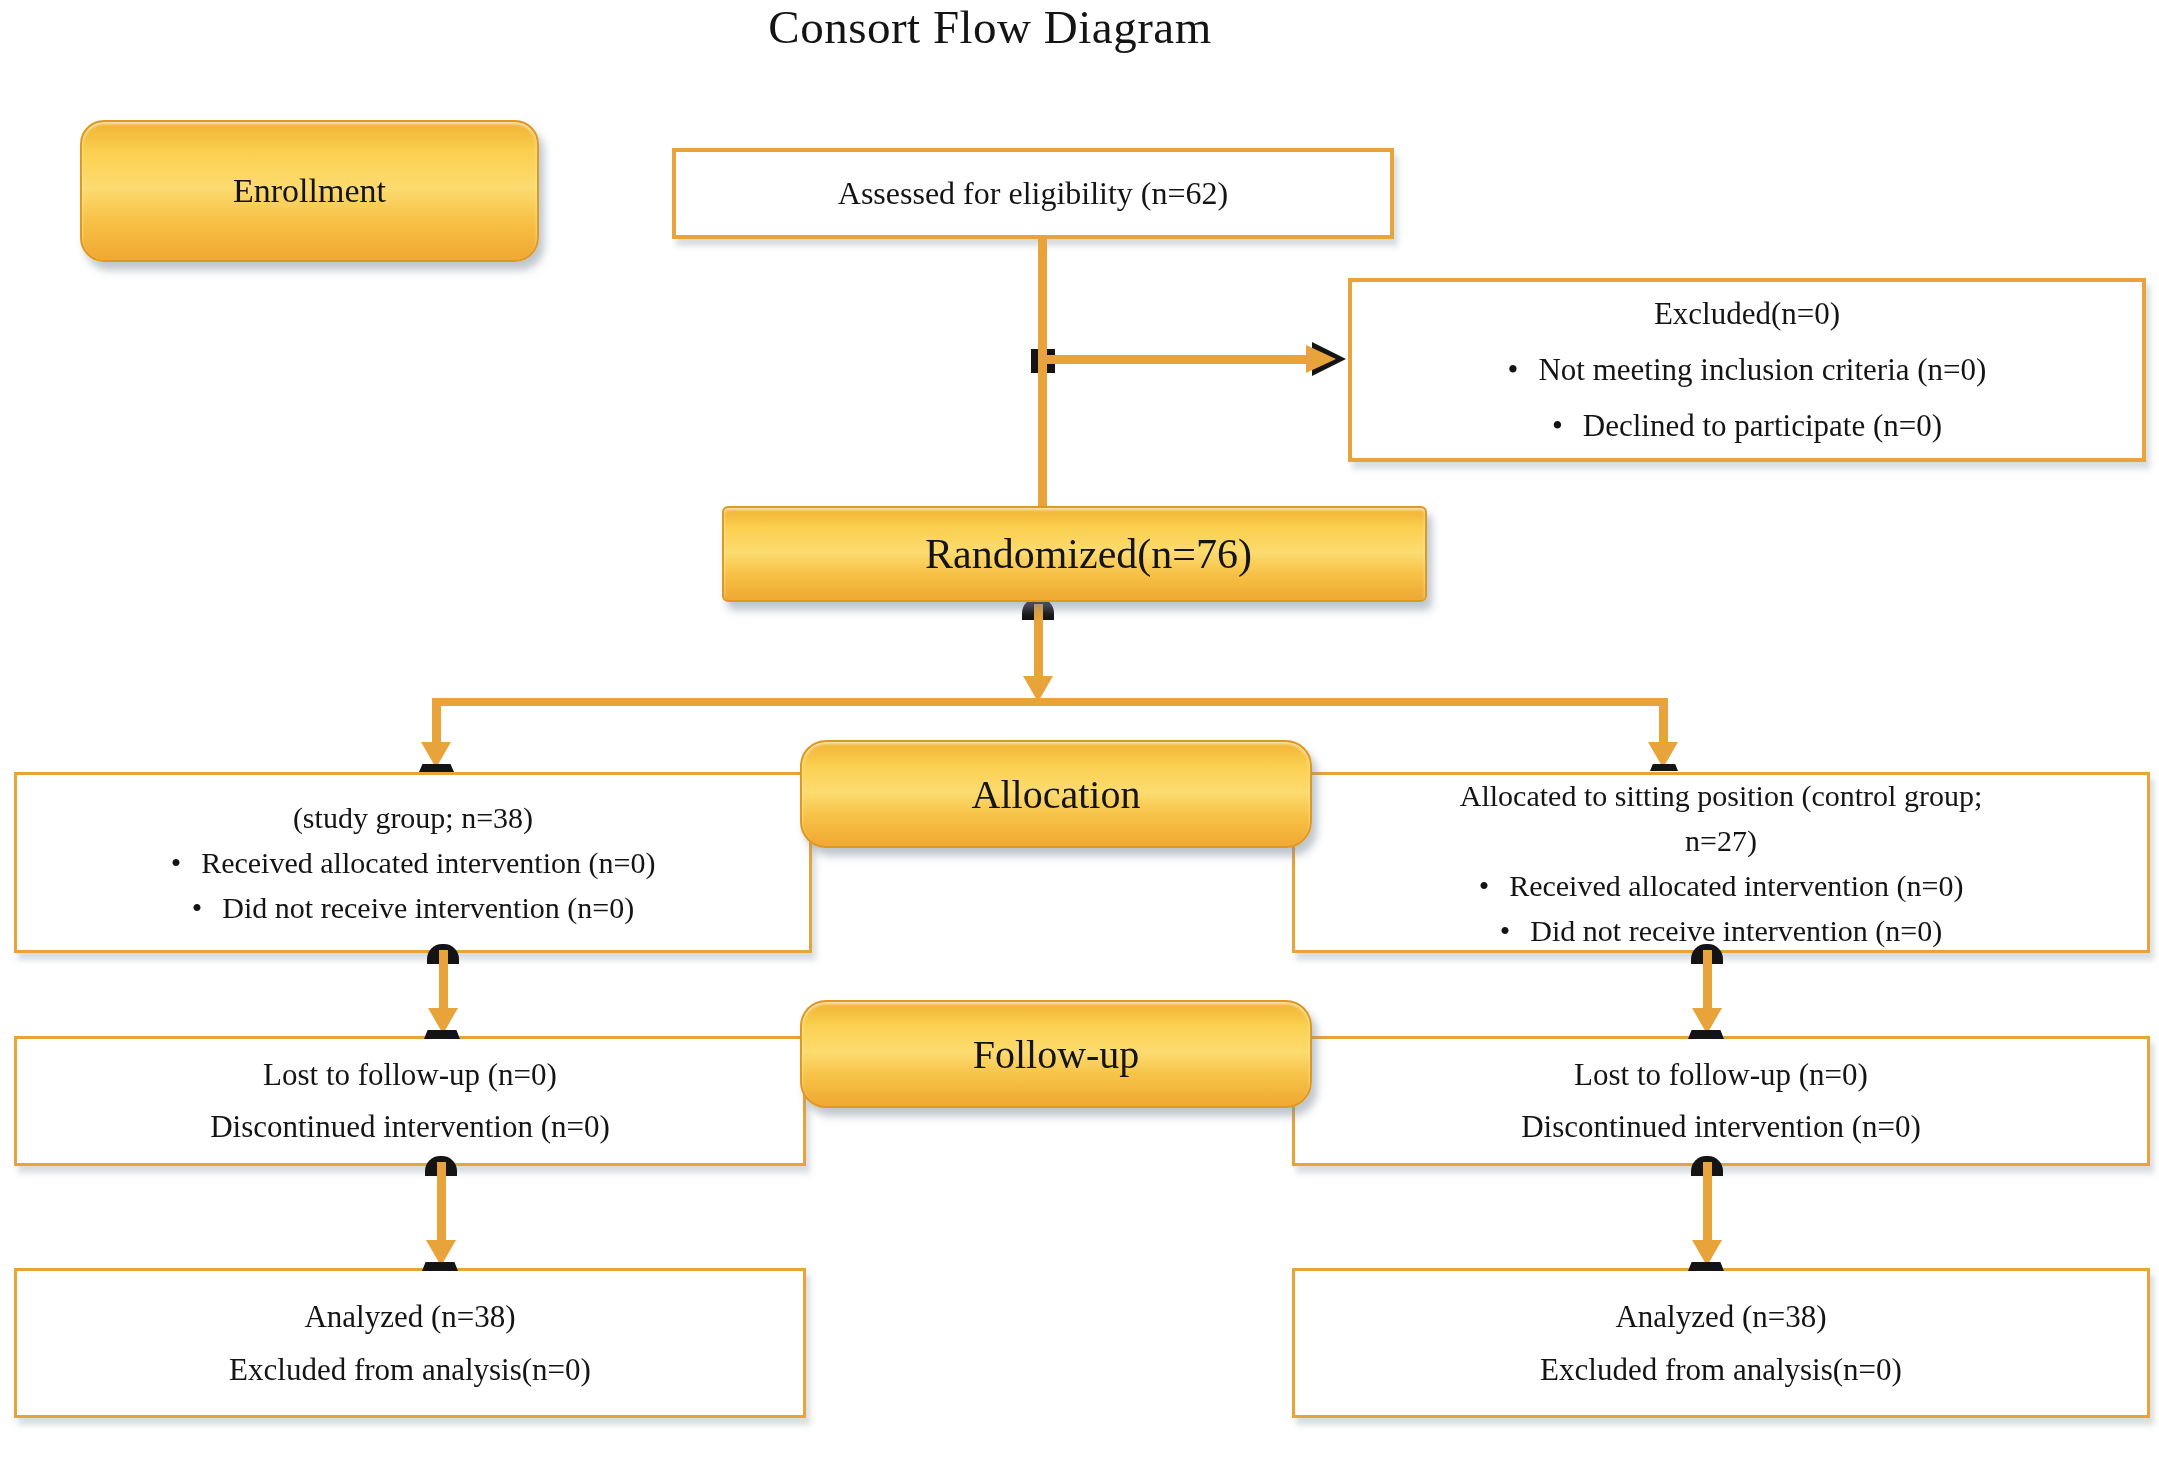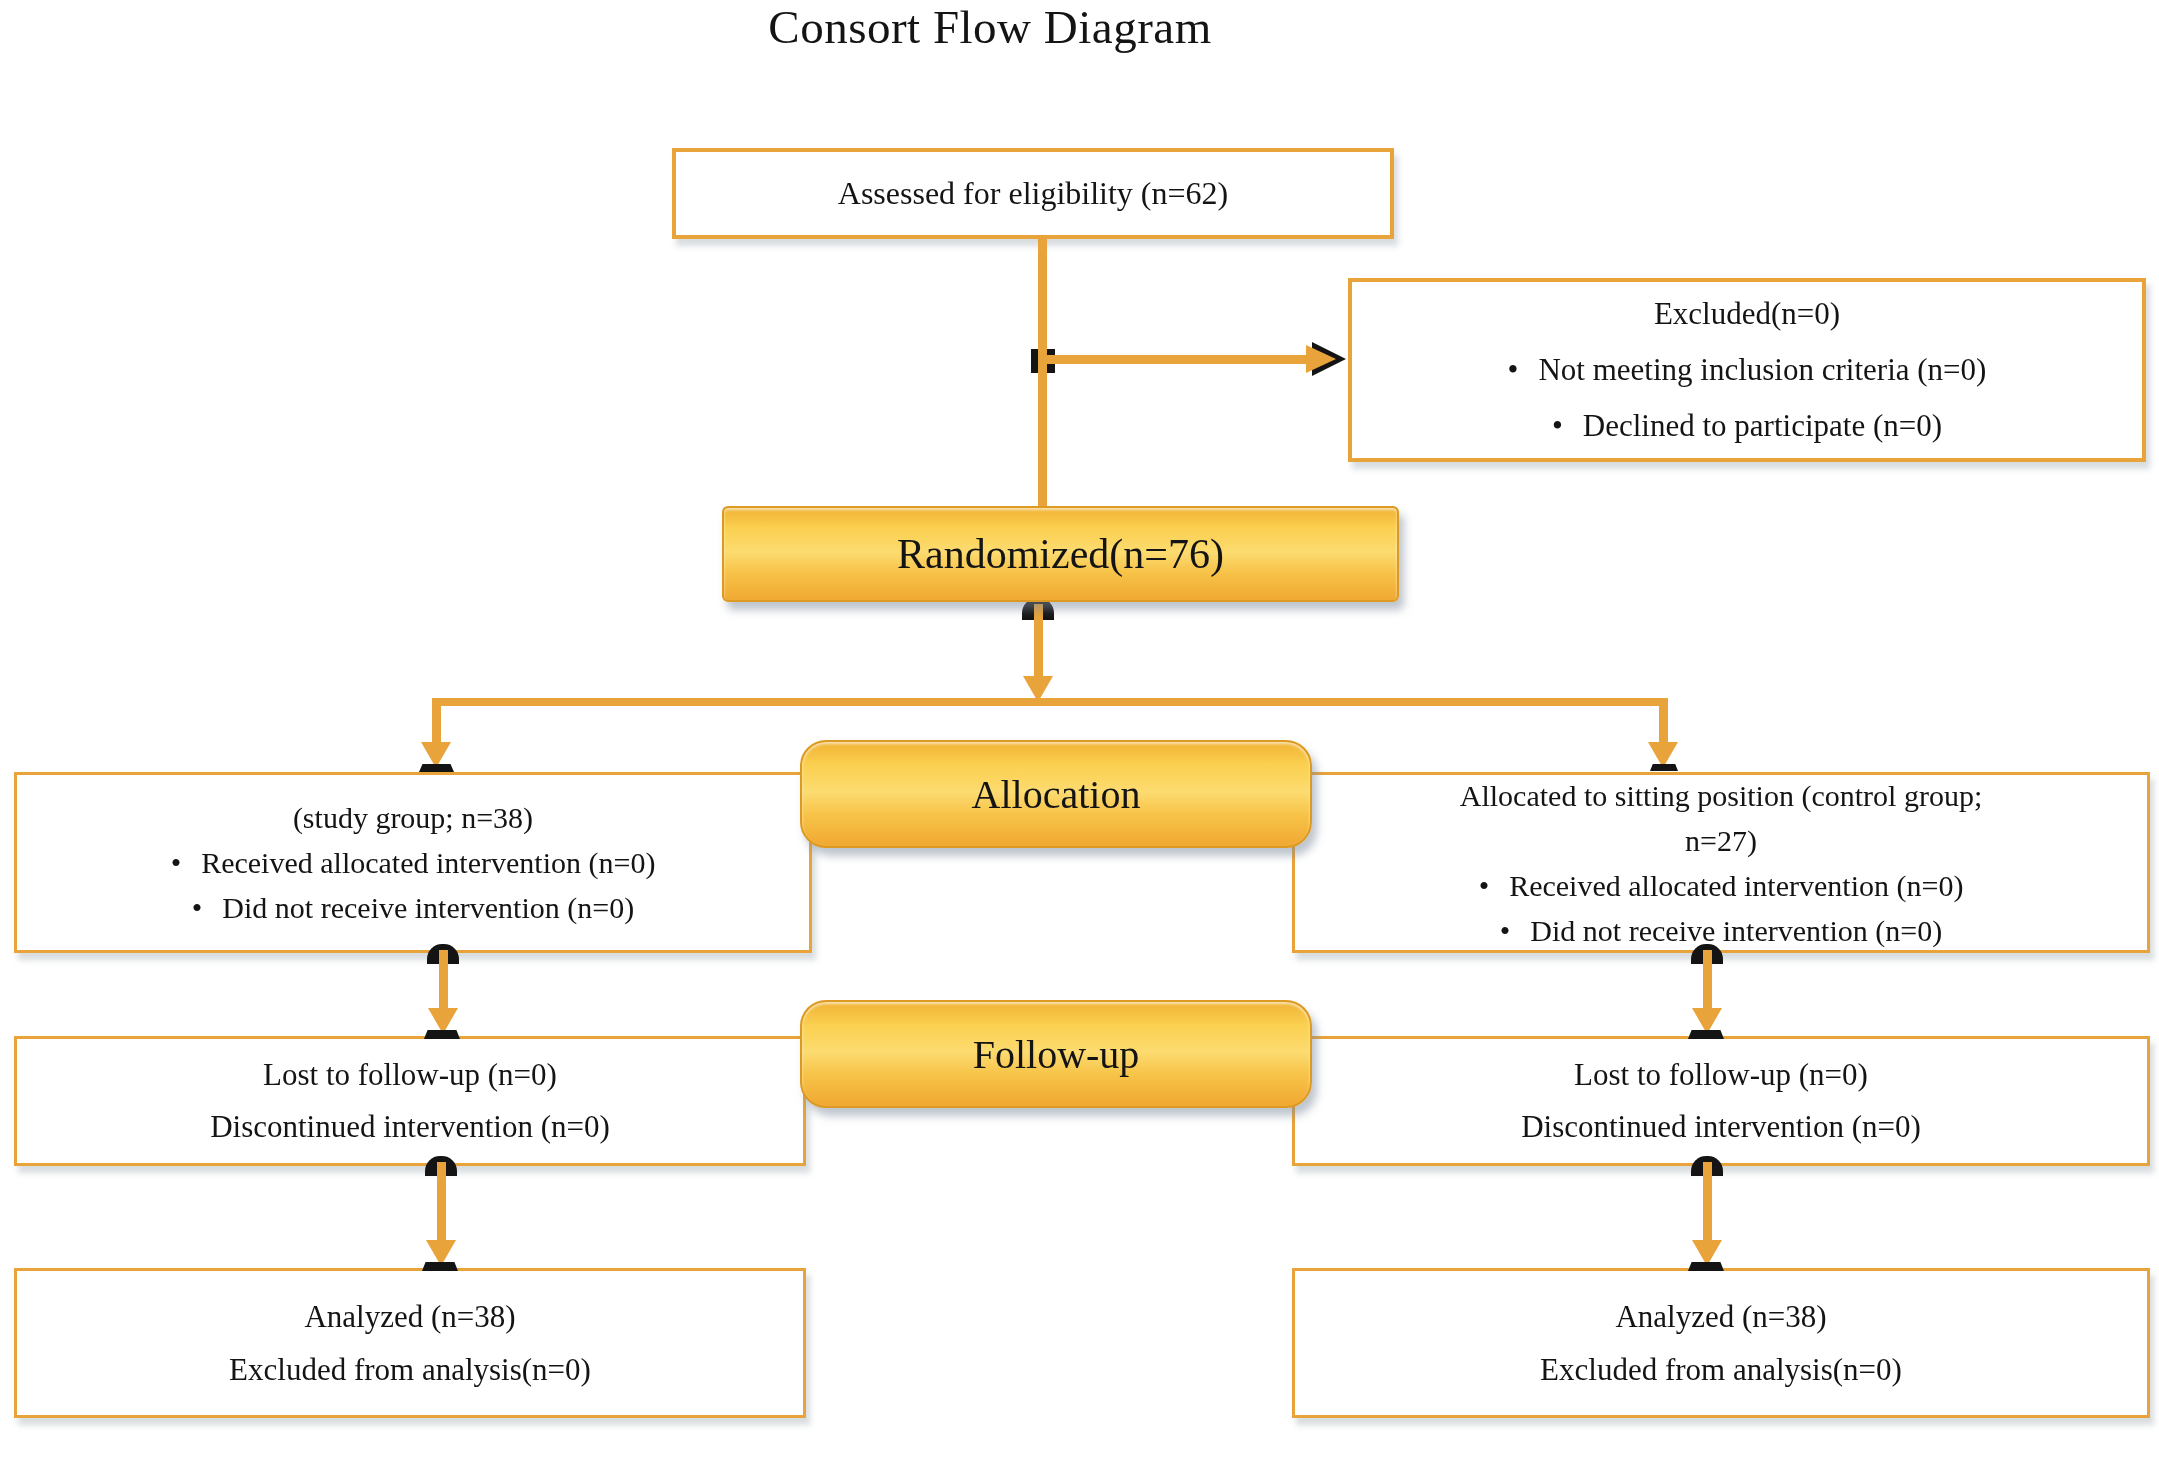--- a/index.html
+++ b/index.html
@@ -42,39 +42,42 @@
   .black-bar{position:absolute;background:#141414;clip-path:polygon(10% 0,90% 0,100% 100%,0 100%);z-index:5;}
   .black-sq{position:absolute;background:#141414;z-index:4;}
 </style>
 </head>
 <body>
 
 <div class="canvas">
 
   <div class="title">Consort Flow Diagram</div>
 
+  <div class="stage-btn" style="left:80px;top:120px;width:455px;height:138px;border-radius:24px;font-size:34px;">
+    <span>Enrollment</span>
+  </div>
 
   <div class="white-box" style="left:672px;top:148px;width:722px;height:91px;font-size:32px;">
     <span class="line">Assessed for eligibility (n=62)</span>
   </div>
 
   <div class="vline" style="left:1038px;top:239px;width:9px;height:267px;"></div>
 
   <div class="black-sq" style="left:1031px;top:349px;width:24px;height:24px;"></div>
   <div class="hline" style="left:1047px;top:355px;width:265px;height:9px;"></div>
   <div class="black-arrow-right" style="left:1312px;top:342px;"></div>
   <div class="arrow-right" style="left:1306px;top:345px;"></div>
 
   <div class="white-box" style="left:1348px;top:278px;width:798px;height:184px;font-size:31px;line-height:56px;text-align:center;">
     <span class="line">Excluded(n=0)</span>
     <span class="line bl">Not meeting inclusion criteria (n=0)</span>
     <span class="line bl">Declined to participate (n=0)</span>
   </div>
 
-  <div class="stage-btn" style="left:722px;top:506px;width:673px;height:92px;border-radius:6px;font-size:42px;">
+  <div class="stage-btn" style="left:722px;top:506px;width:673px;height:92px;border-radius:6px;font-size:42px;padding-left:28px;">
     <span>Randomized(n=76)</span>
   </div>
 
   <div class="black-cap" style="left:1022px;top:598px;width:32px;height:22px;"></div>
   <div class="vline" style="left:1034px;top:604px;width:9px;height:74px;"></div>
   <div class="arrow-down" style="left:1023px;top:676px;"></div>
   <div class="hline" style="left:432px;top:698px;width:1236px;height:8px;"></div>
 
   <div class="vline" style="left:432px;top:698px;width:9px;height:46px;"></div>
   <div class="arrow-down" style="left:421px;top:742px;"></div>

